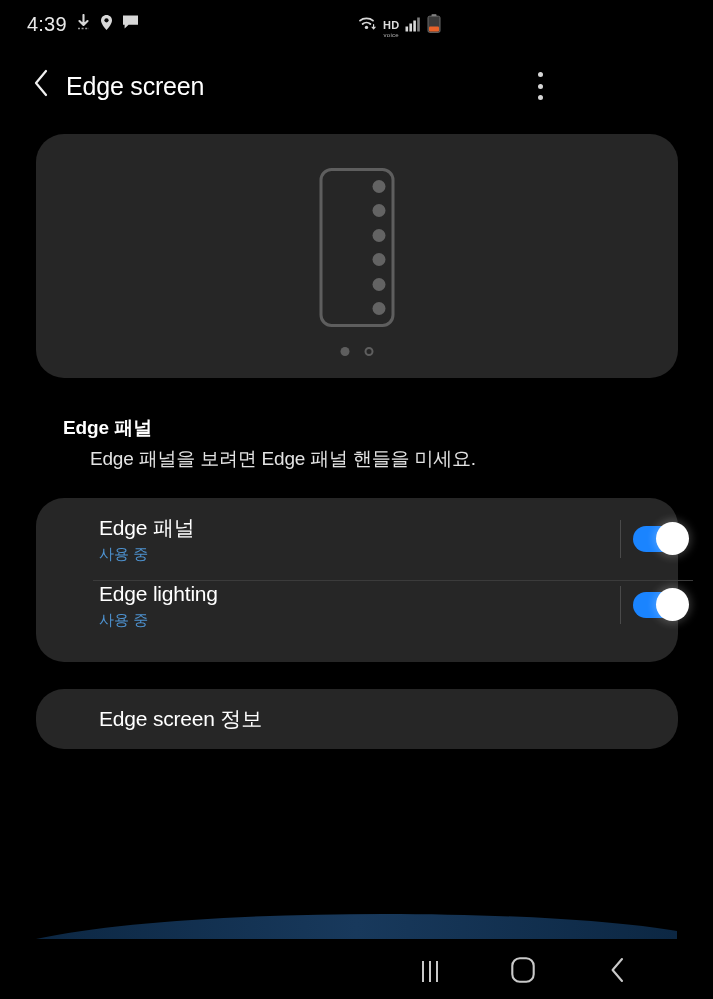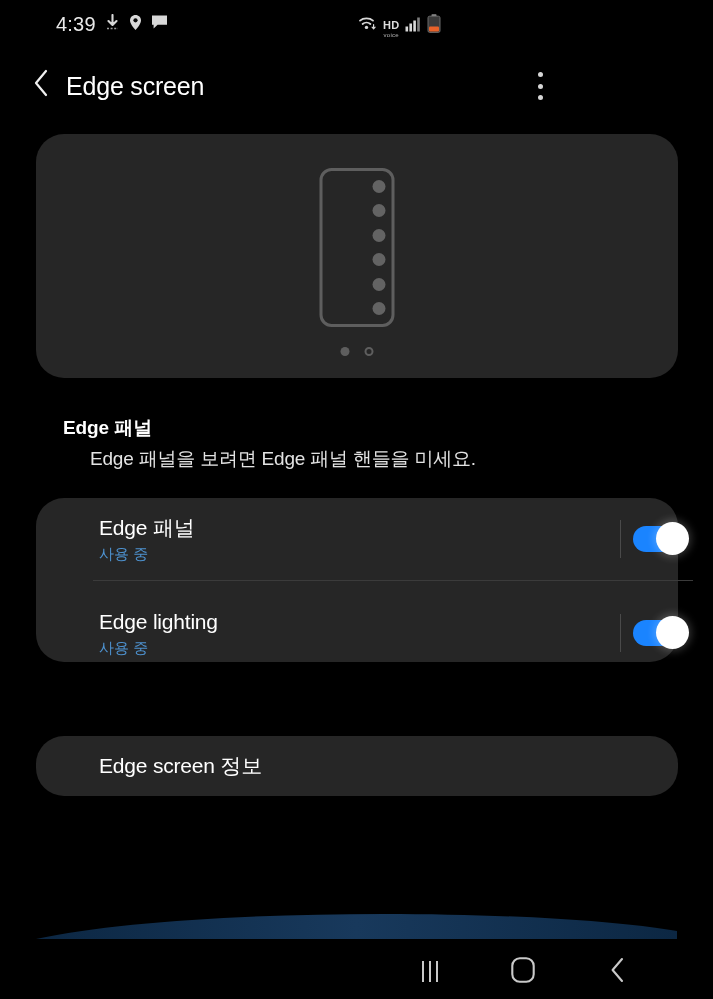--- a/index.html
+++ b/index.html
@@ -7,21 +7,21 @@
     width:713px; height:999px;
     background:#000;
     font-family:"Liberation Sans", sans-serif;
     overflow:hidden;
   }
   body { position:relative; }
 
   
   .statusbar{
     position:absolute; left:0; top:0; width:713px; height:48px;
-    display:flex; align-items:center;padding-left:29px;
+    display:flex; align-items:center;
   }
   .sb-left{ display:flex; align-items:center; gap:9px; margin-left:27px; }
   .sb-time{ color:#e9e9e9; font-size:20px; letter-spacing:.2px; line-height:1; }
   .sb-right{ position:absolute; left:358px; top:13px; display:flex; align-items:center; gap:5px; }
   .ico{ display:block; }
 
   
   .header{
     position:absolute; left:0; top:55px; width:579px; height:60px;
   }
@@ -77,21 +77,21 @@
   
   .toggle-card{
     position:absolute; left:36px; top:498px; width:642px; height:164px;
     background:#262626; border-radius:28px;
   }
   .toggle-row{
     position:absolute; left:0; width:642px; height:82px;
     display:flex; align-items:center;
   }
   .toggle-row.r1{ top:0; }
-  .toggle-row.r2{ top:94px; }
+  .toggle-row.r2{ top:66px; }
   .row-divider{
     position:absolute; left:57px; top:82px; width:600px; height:1px;
     background:#3b3b3b;
   }
   .row-text{ position:absolute; left:63px; }
   .row-title{ color:#fff; font-size:21px; line-height:26px; letter-spacing:-.2px; }
   .row-sub{ color:#4e93d1; font-size:15px; line-height:20px; margin-top:3px; }
   .row-sep{
     position:absolute; left:584px; top:22px; width:1px; height:38px;
     background:#4a4a4a;
@@ -106,21 +106,21 @@
   .switch .knob{
     position:absolute; left:23px; top:1px; width:33px; height:33px;
     background:#fff; border-radius:50%;
     box-shadow:0 0 9px 2px rgba(255,255,255,.22);
   }
 
   
   .info-card{
     position:absolute; left:36px; top:689px; width:642px; height:60px;
     background:#262626; border-radius:28px;
-    display:flex; align-items:center;margin-top:47px;
+    display:flex; align-items:center;
   }
   .info-label{
     margin-left:63px; color:#fff; font-size:21px; letter-spacing:-.2px;
   }
 
   
   .edge-arc{
     position:absolute; left:0; top:890px; width:713px; height:60px;
     pointer-events:none;
   }

